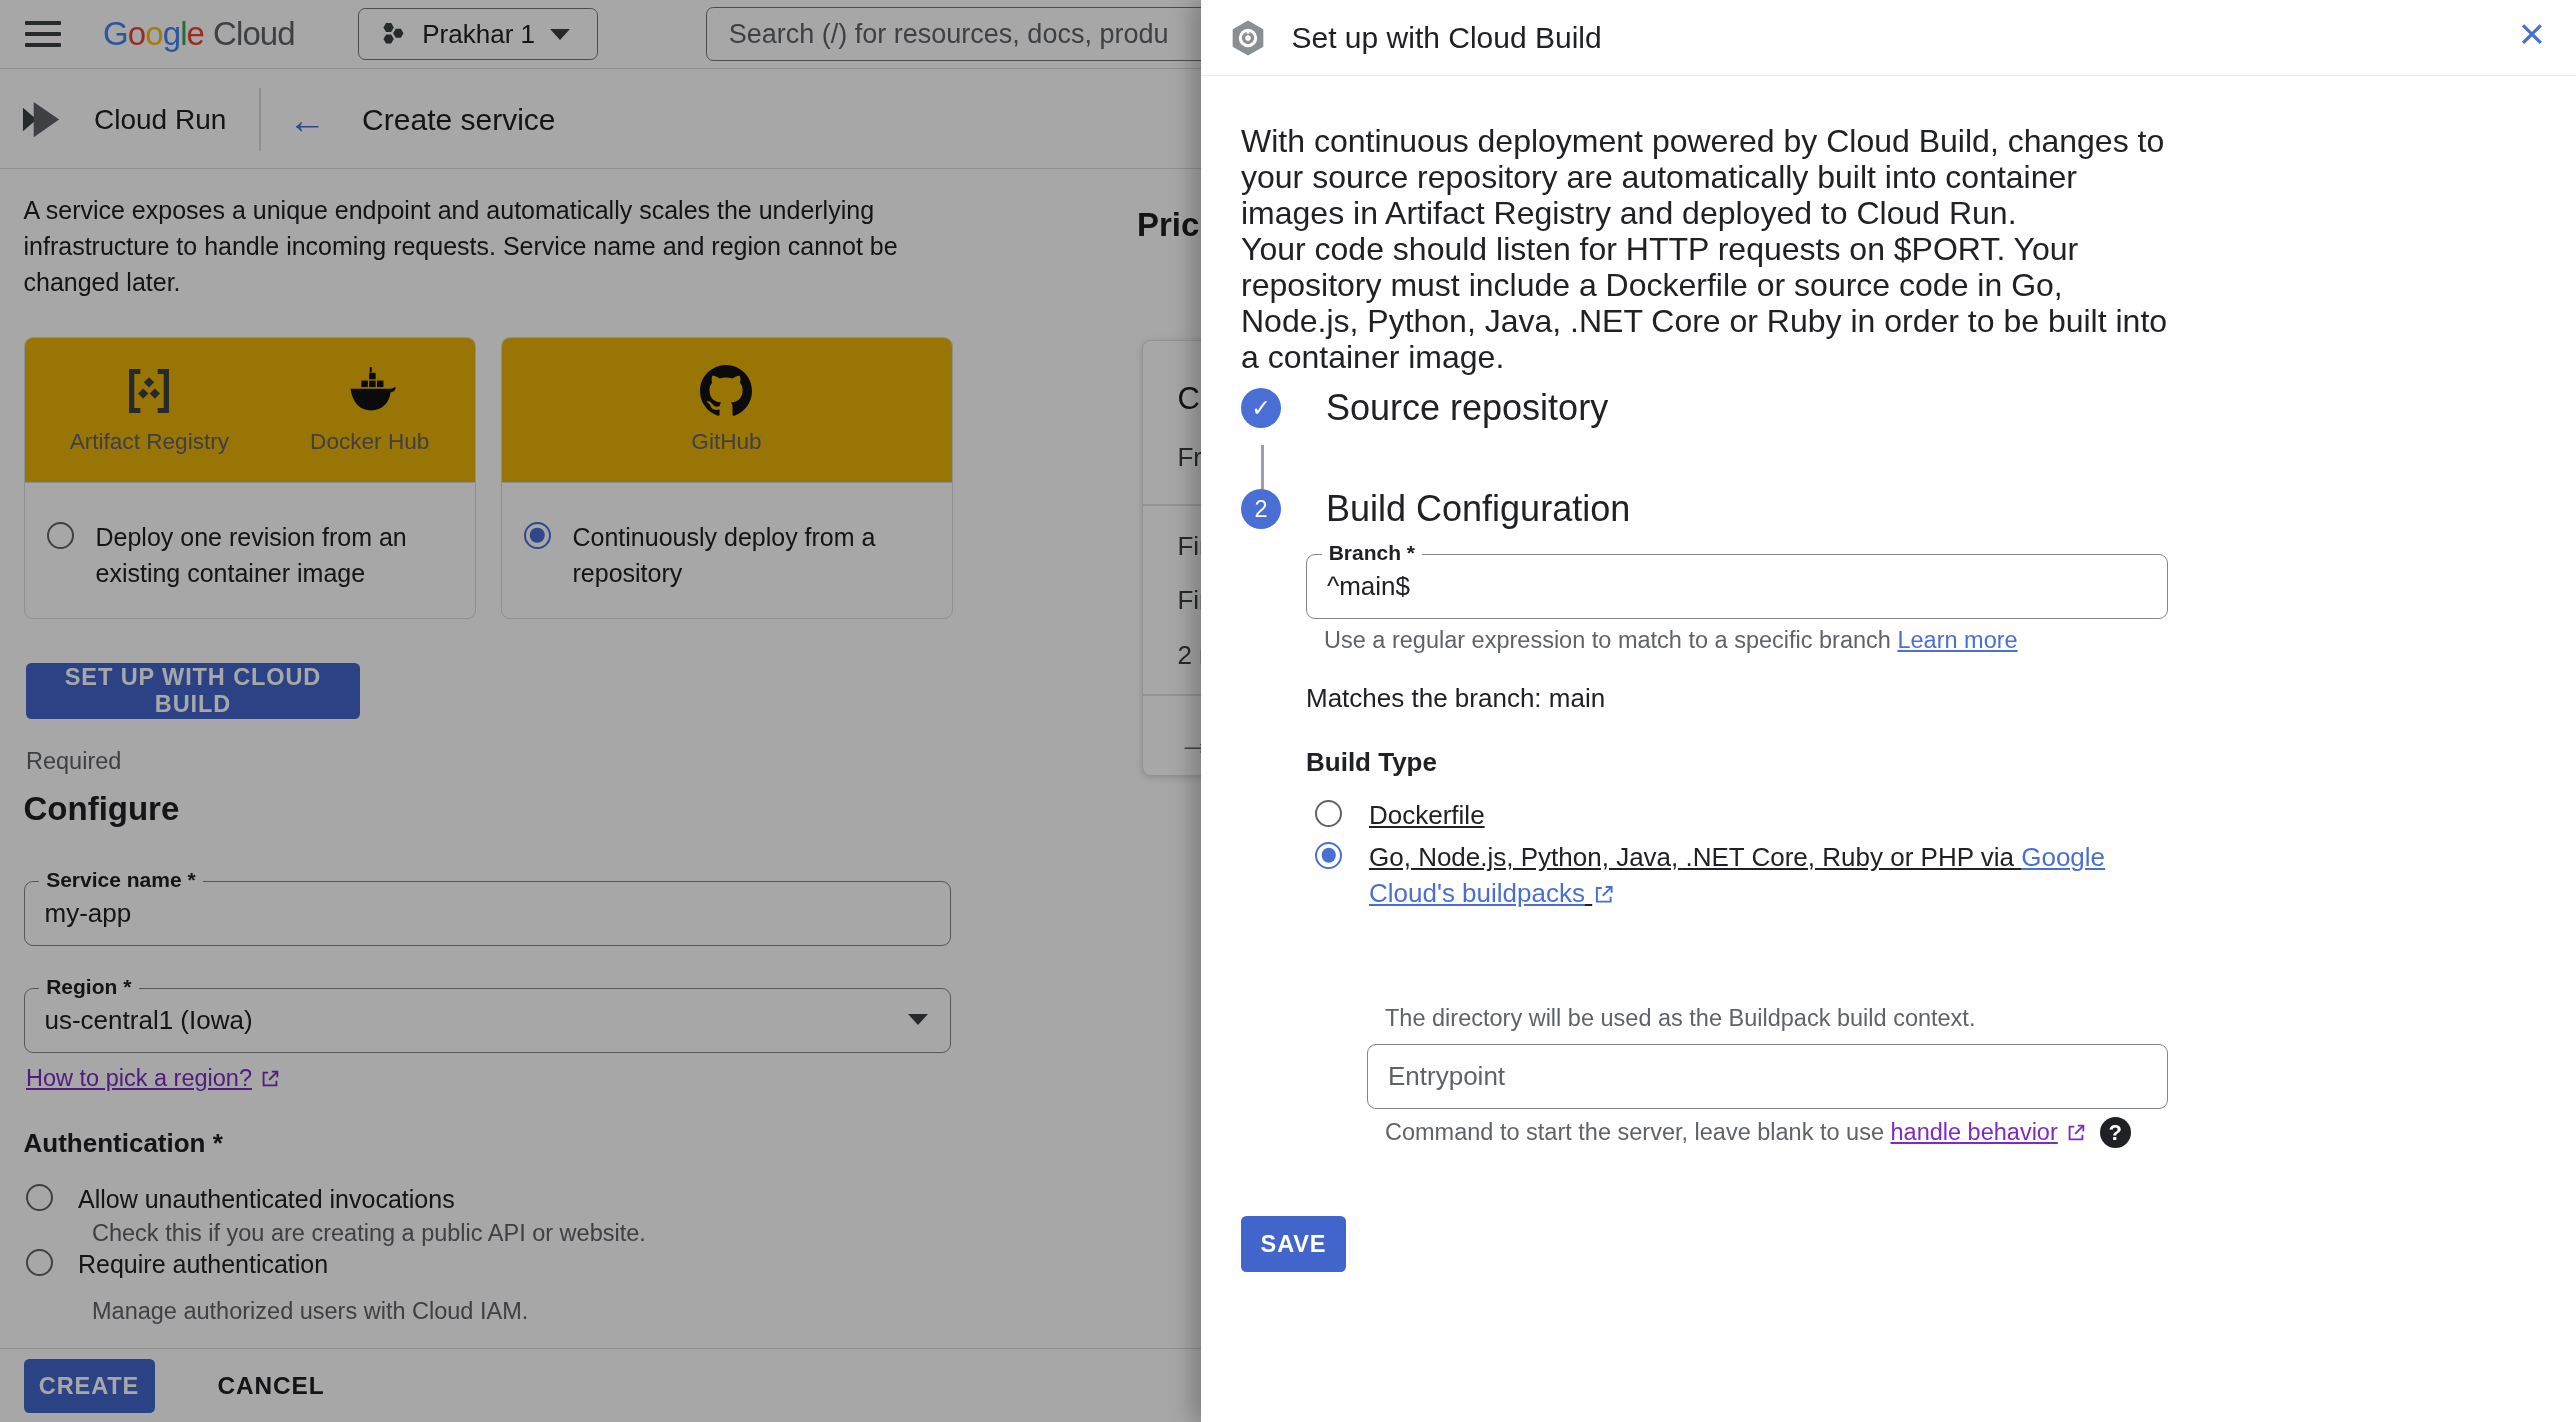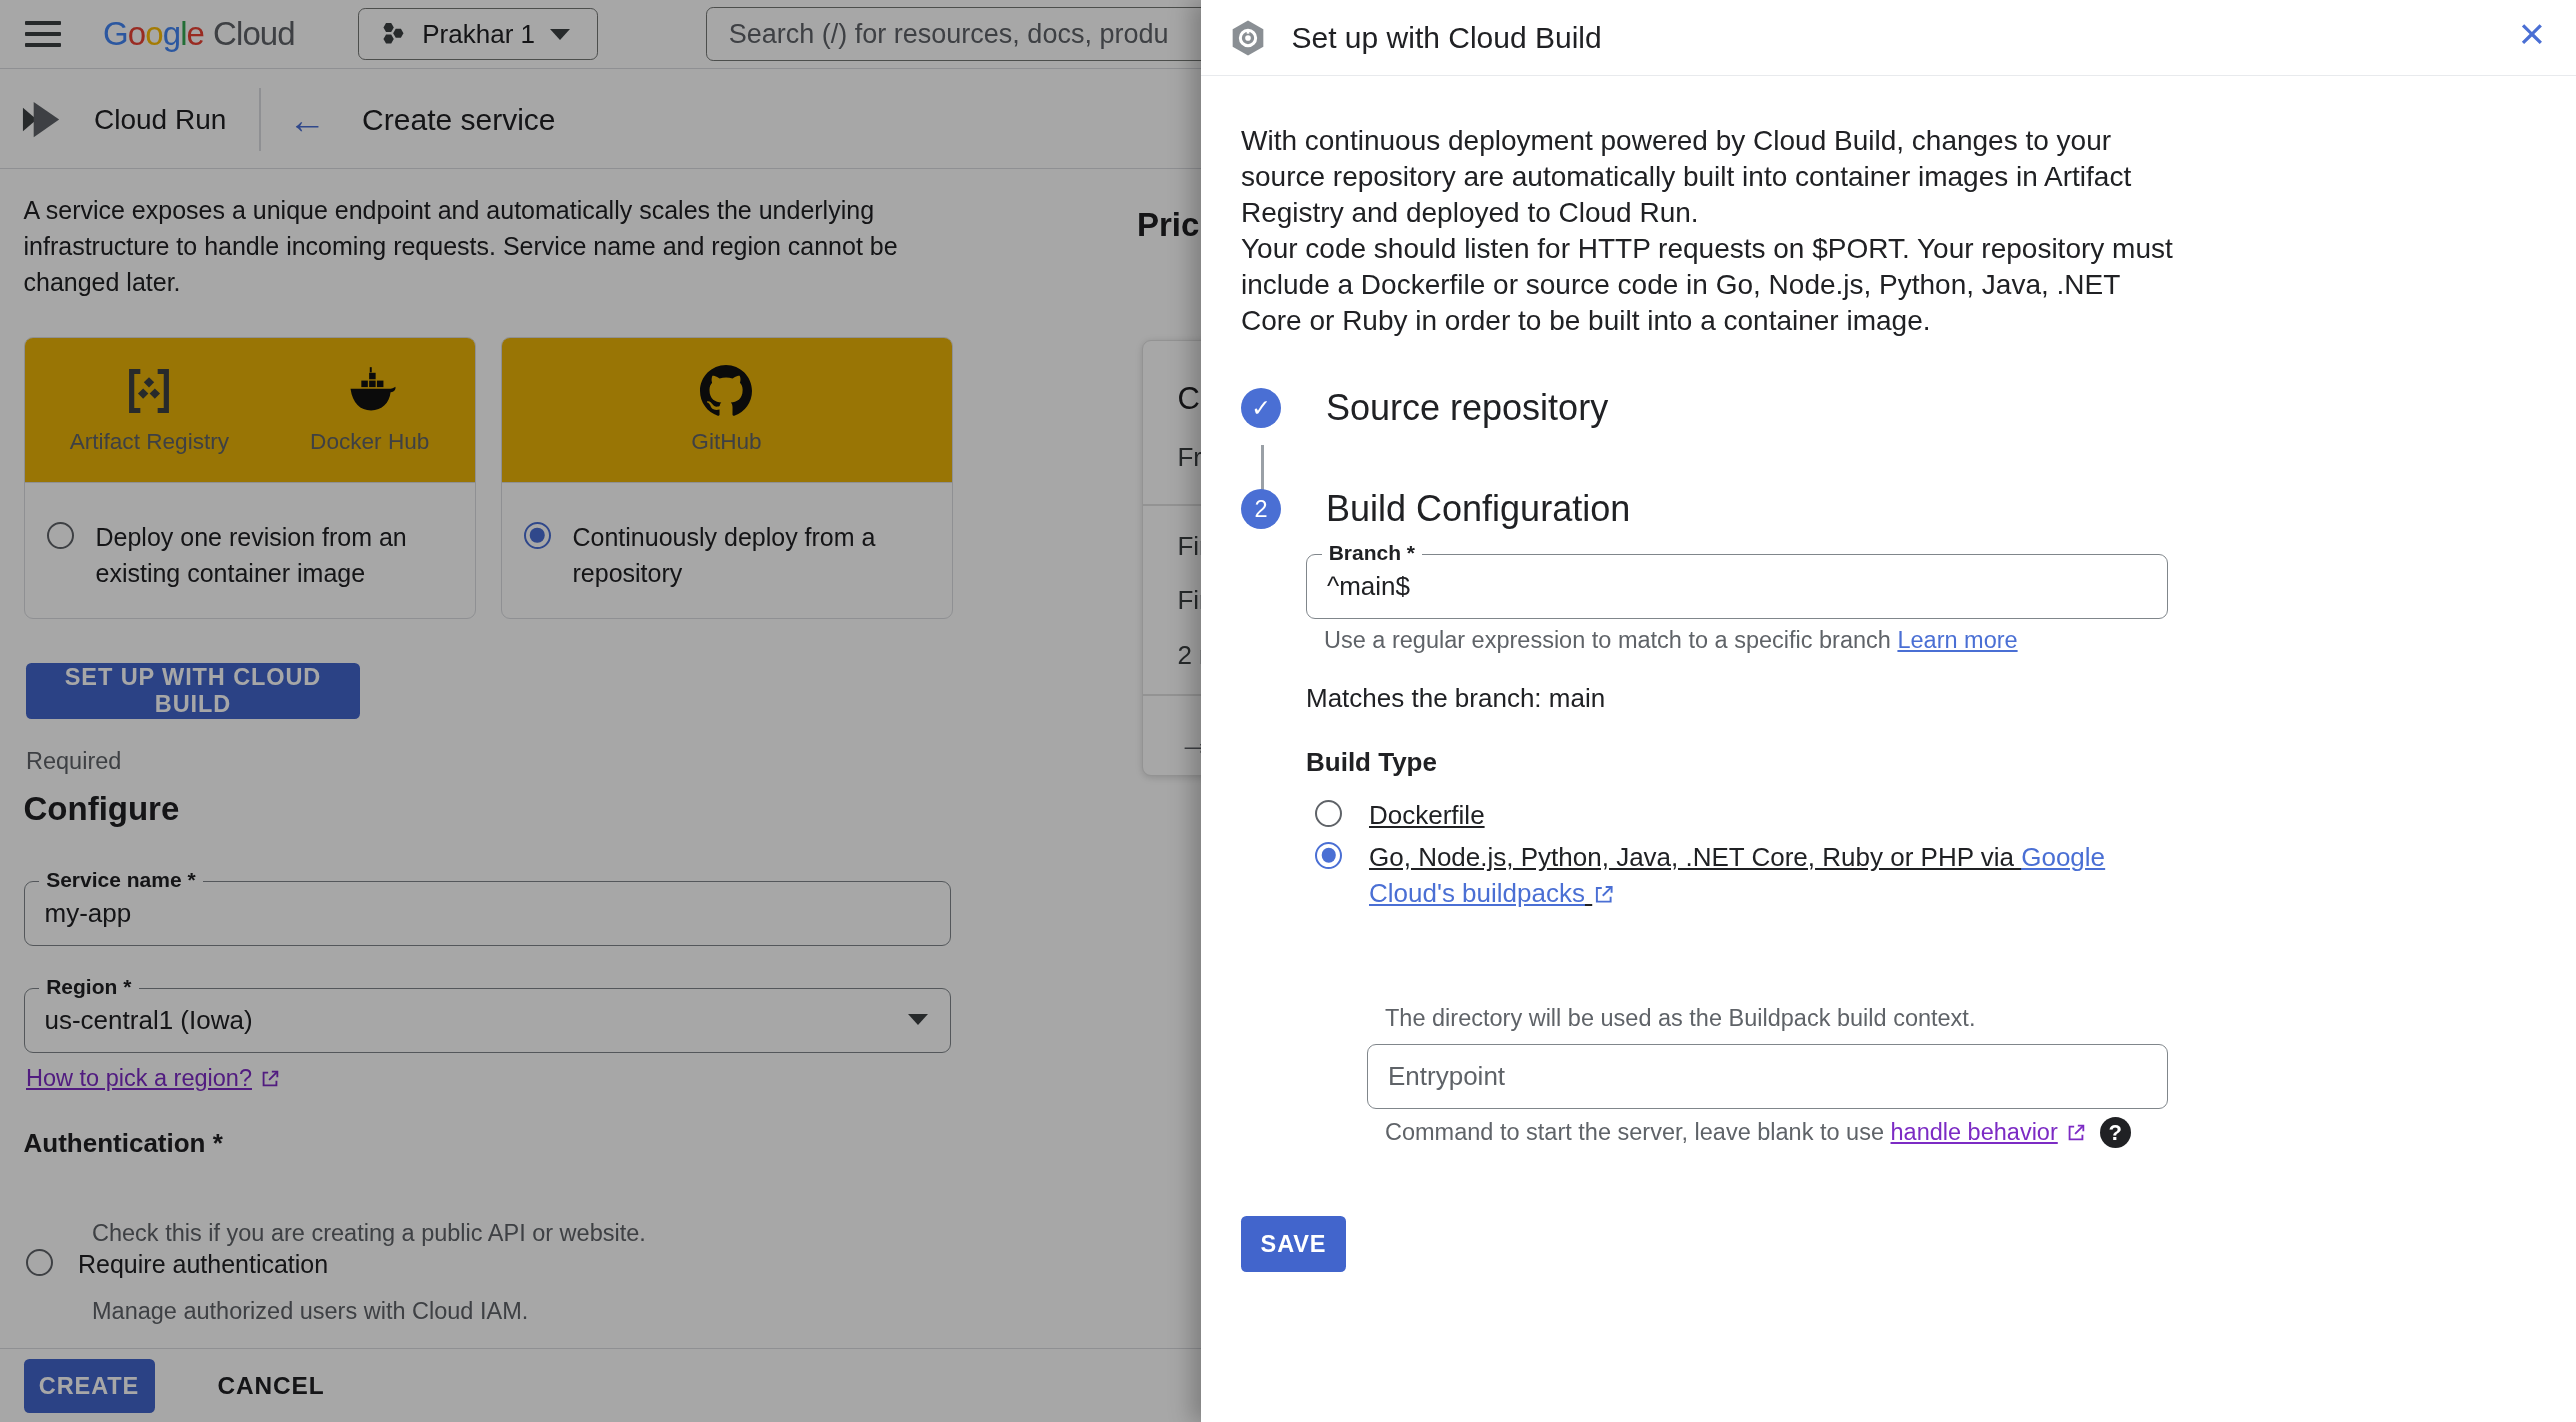--- a/index.html
+++ b/index.html
@@ -104,21 +104,21 @@
   .panel { position:absolute; left:1201px; top:0; width:1375px; height:1423px; background:#fff; z-index:50;
            box-shadow:-9px 0 22px rgba(0,0,0,0.25); }
   .panel-header { position:absolute; left:0; top:0; width:100%; height:76px; border-bottom:1.8px solid #e8eaed;
                   display:flex; align-items:center; }
   .panel-title { margin-left:23.5px; font-size:30px; color:#202124; }
   .close-x { position:absolute; right:31px; top:11px; font-size:45px; color:#4a6fd4; background:none; border:none;
              cursor:pointer; line-height:1; font-family:"Liberation Sans", sans-serif; }
   .panel-icon { margin-left:27px; }
 
   .p-abs { position:absolute; }
-  .p-intro { left:40px; top:123px; width:940px; font-size:28px; line-height:36px; color:#202124; }
+  .p-intro { left:40px; top:123px; width:940px; font-size:32px; line-height:36px; color:#202124; }
 
   .stepcircle { width:40px; height:40px; border-radius:50%; background:#4a6fd4; color:#fff;
                 display:flex; align-items:center; justify-content:center; font-size:23.5px; }
   .step-row { display:flex; align-items:center; gap:45px; }
   .step-h { font-size:36px; font-weight:500; color:#202124; }
   .connector { left:60px; top:445px; width:2.7px; height:47px; background:#9aa0a6; }
 
   .branch-field { left:105px; top:554px; width:862px; }
   .helper { font-size:23.5px; color:#5f6368; }
   .blink { color:#4a6fd4; text-decoration:underline; cursor:pointer; }
@@ -252,20 +252,24 @@
       <span>How to pick a region?</span>
       <svg class="ext-ico" width="22" height="22" viewBox="0 0 24 24">
         <path d="M10 5H5v14h14v-5" fill="none" stroke="#7c2bc4" stroke-width="2"></path>
         <path d="M14 4h6v6" fill="none" stroke="#7c2bc4" stroke-width="2"></path>
         <path d="M20 4l-9 9" fill="none" stroke="#7c2bc4" stroke-width="2"></path>
       </svg>
     </span>
 
     <h3 class="h-auth">Authentication *</h3>
 
+    <div class="auth-opt" style="top:1011px">
+      <div class="radio"></div>
+      <span class="optlabel">Allow unauthenticated invocations</span>
+    </div>
     <div class="auth-desc" style="top:1050px">Check this if you are creating a public API or website.</div>
 
     <div class="auth-opt" style="top:1076px">
       <div class="radio"></div>
       <span class="optlabel">Require authentication</span>
     </div>
     <div class="auth-desc" style="top:1128px">Manage authorized users with Cloud IAM.</div>
 
     <div class="pricing">
       <div class="pricing-h">Pric</div>

